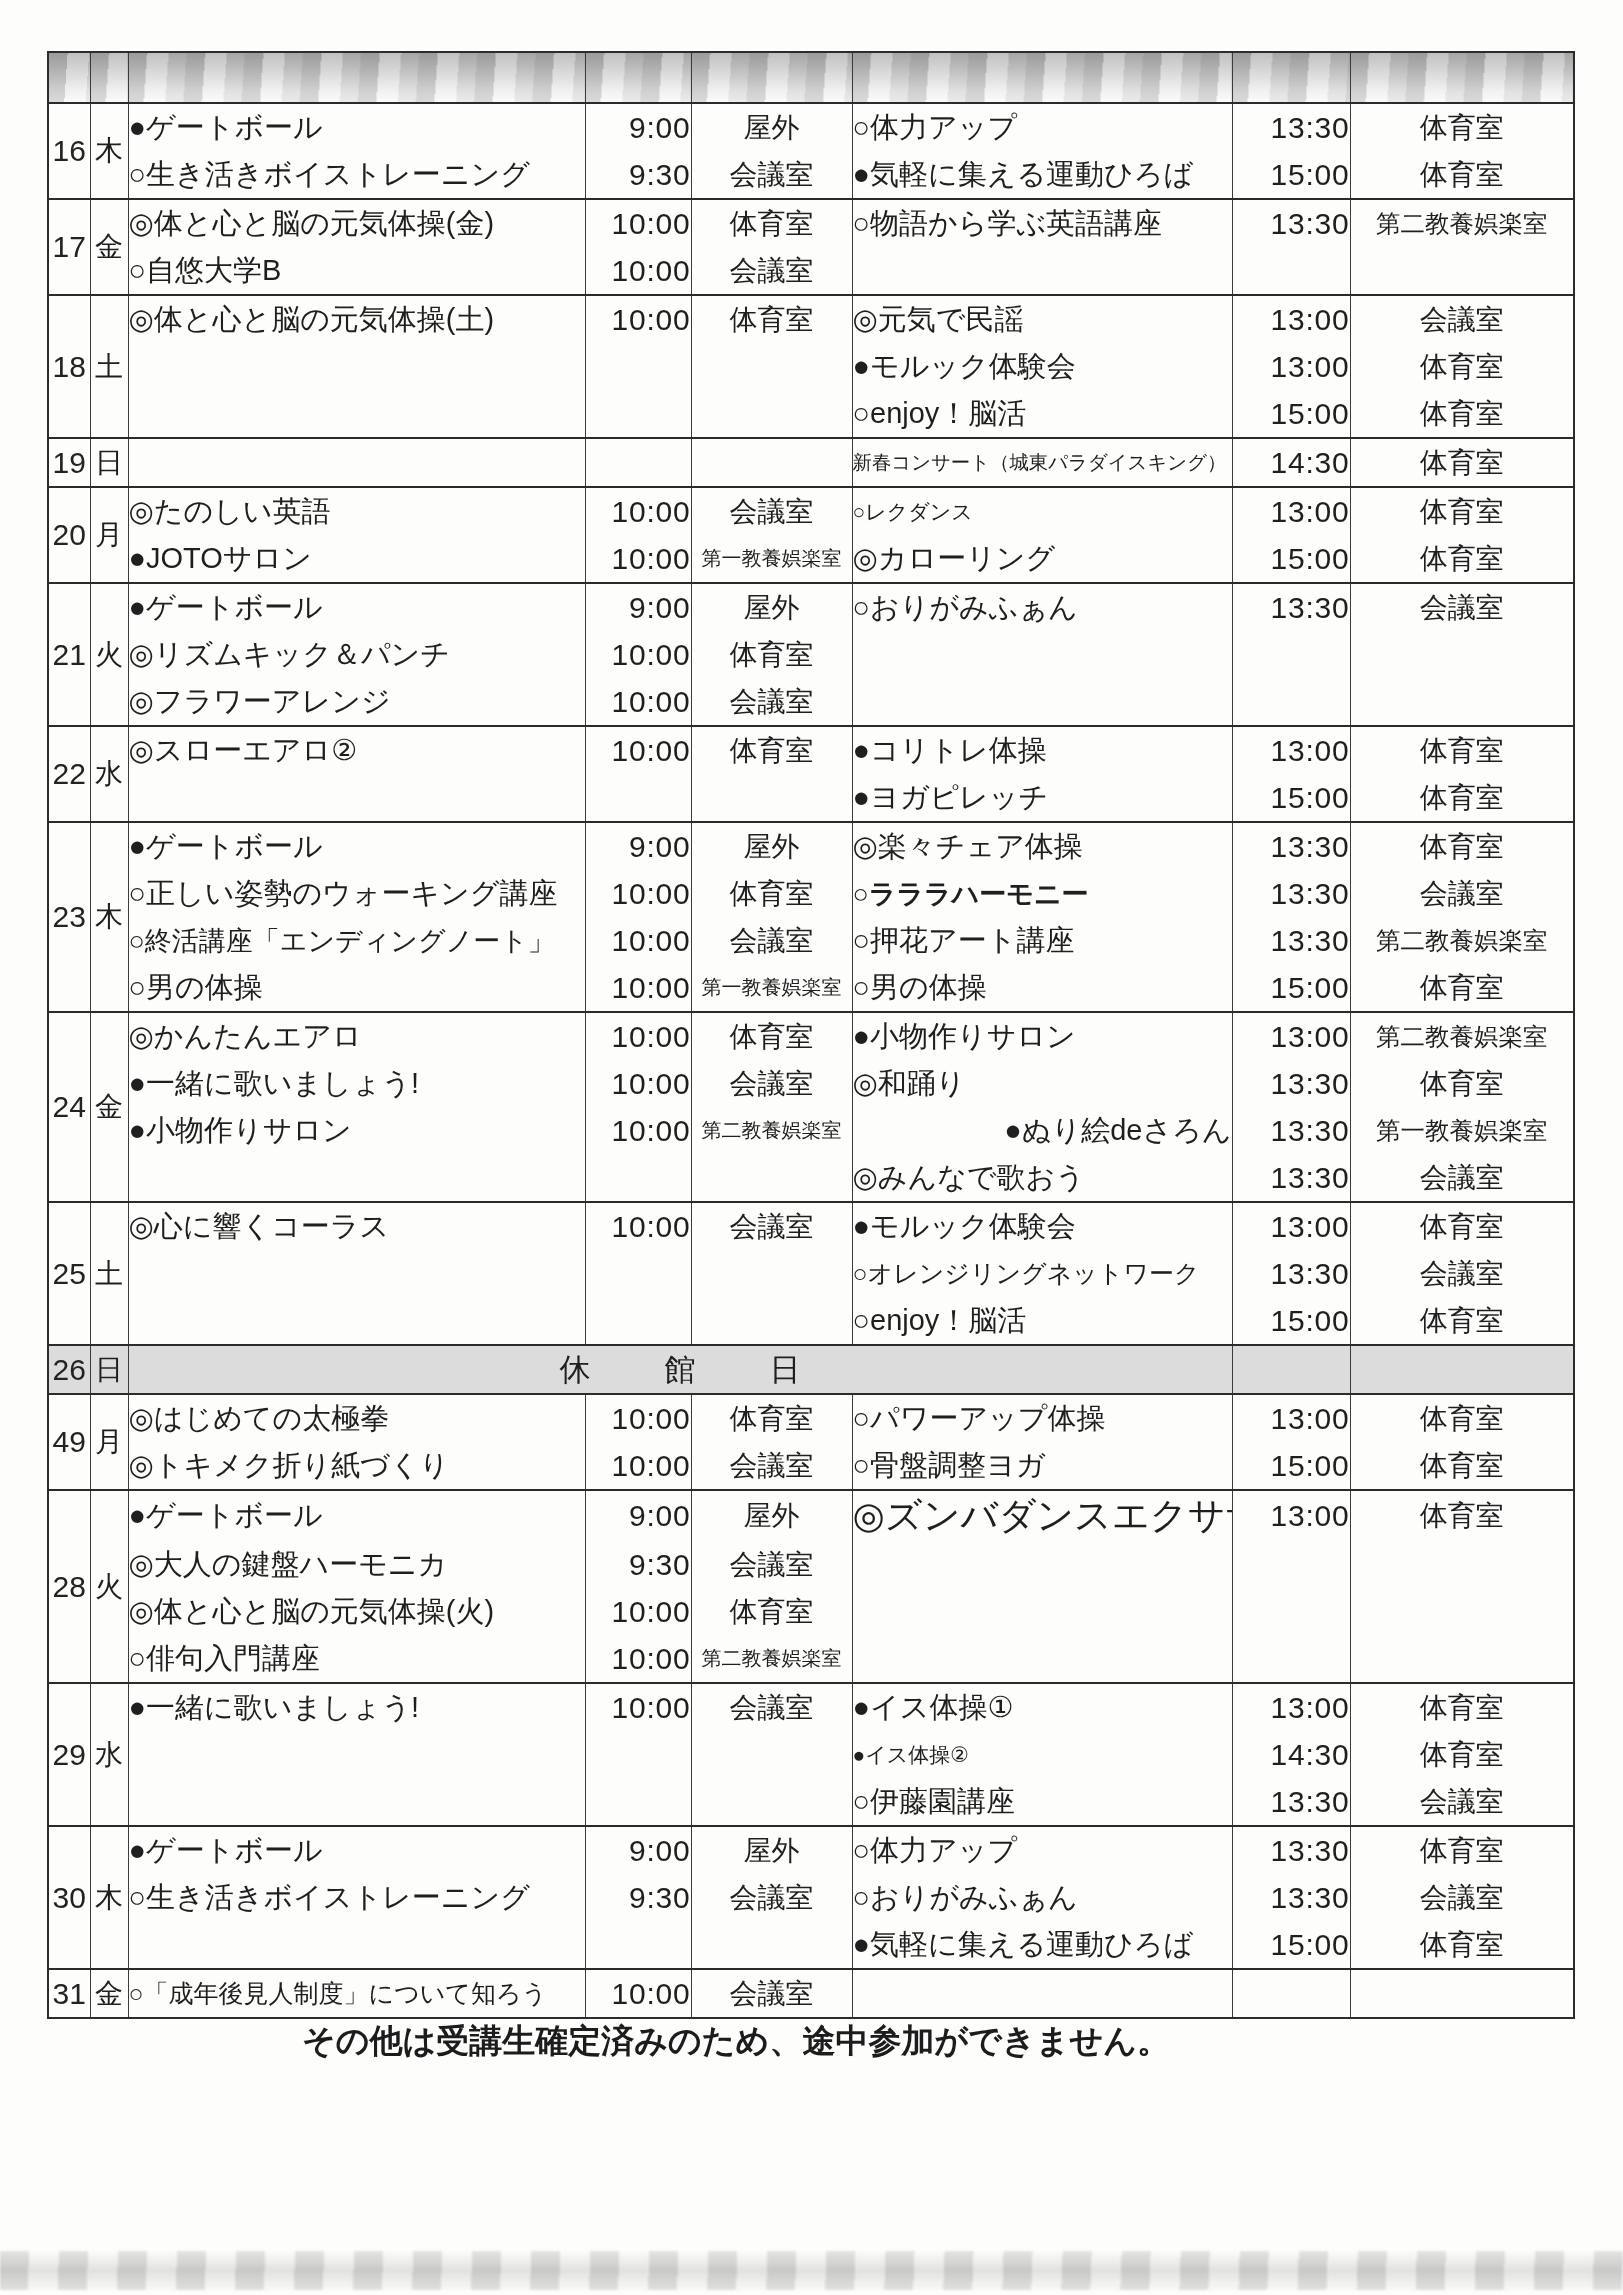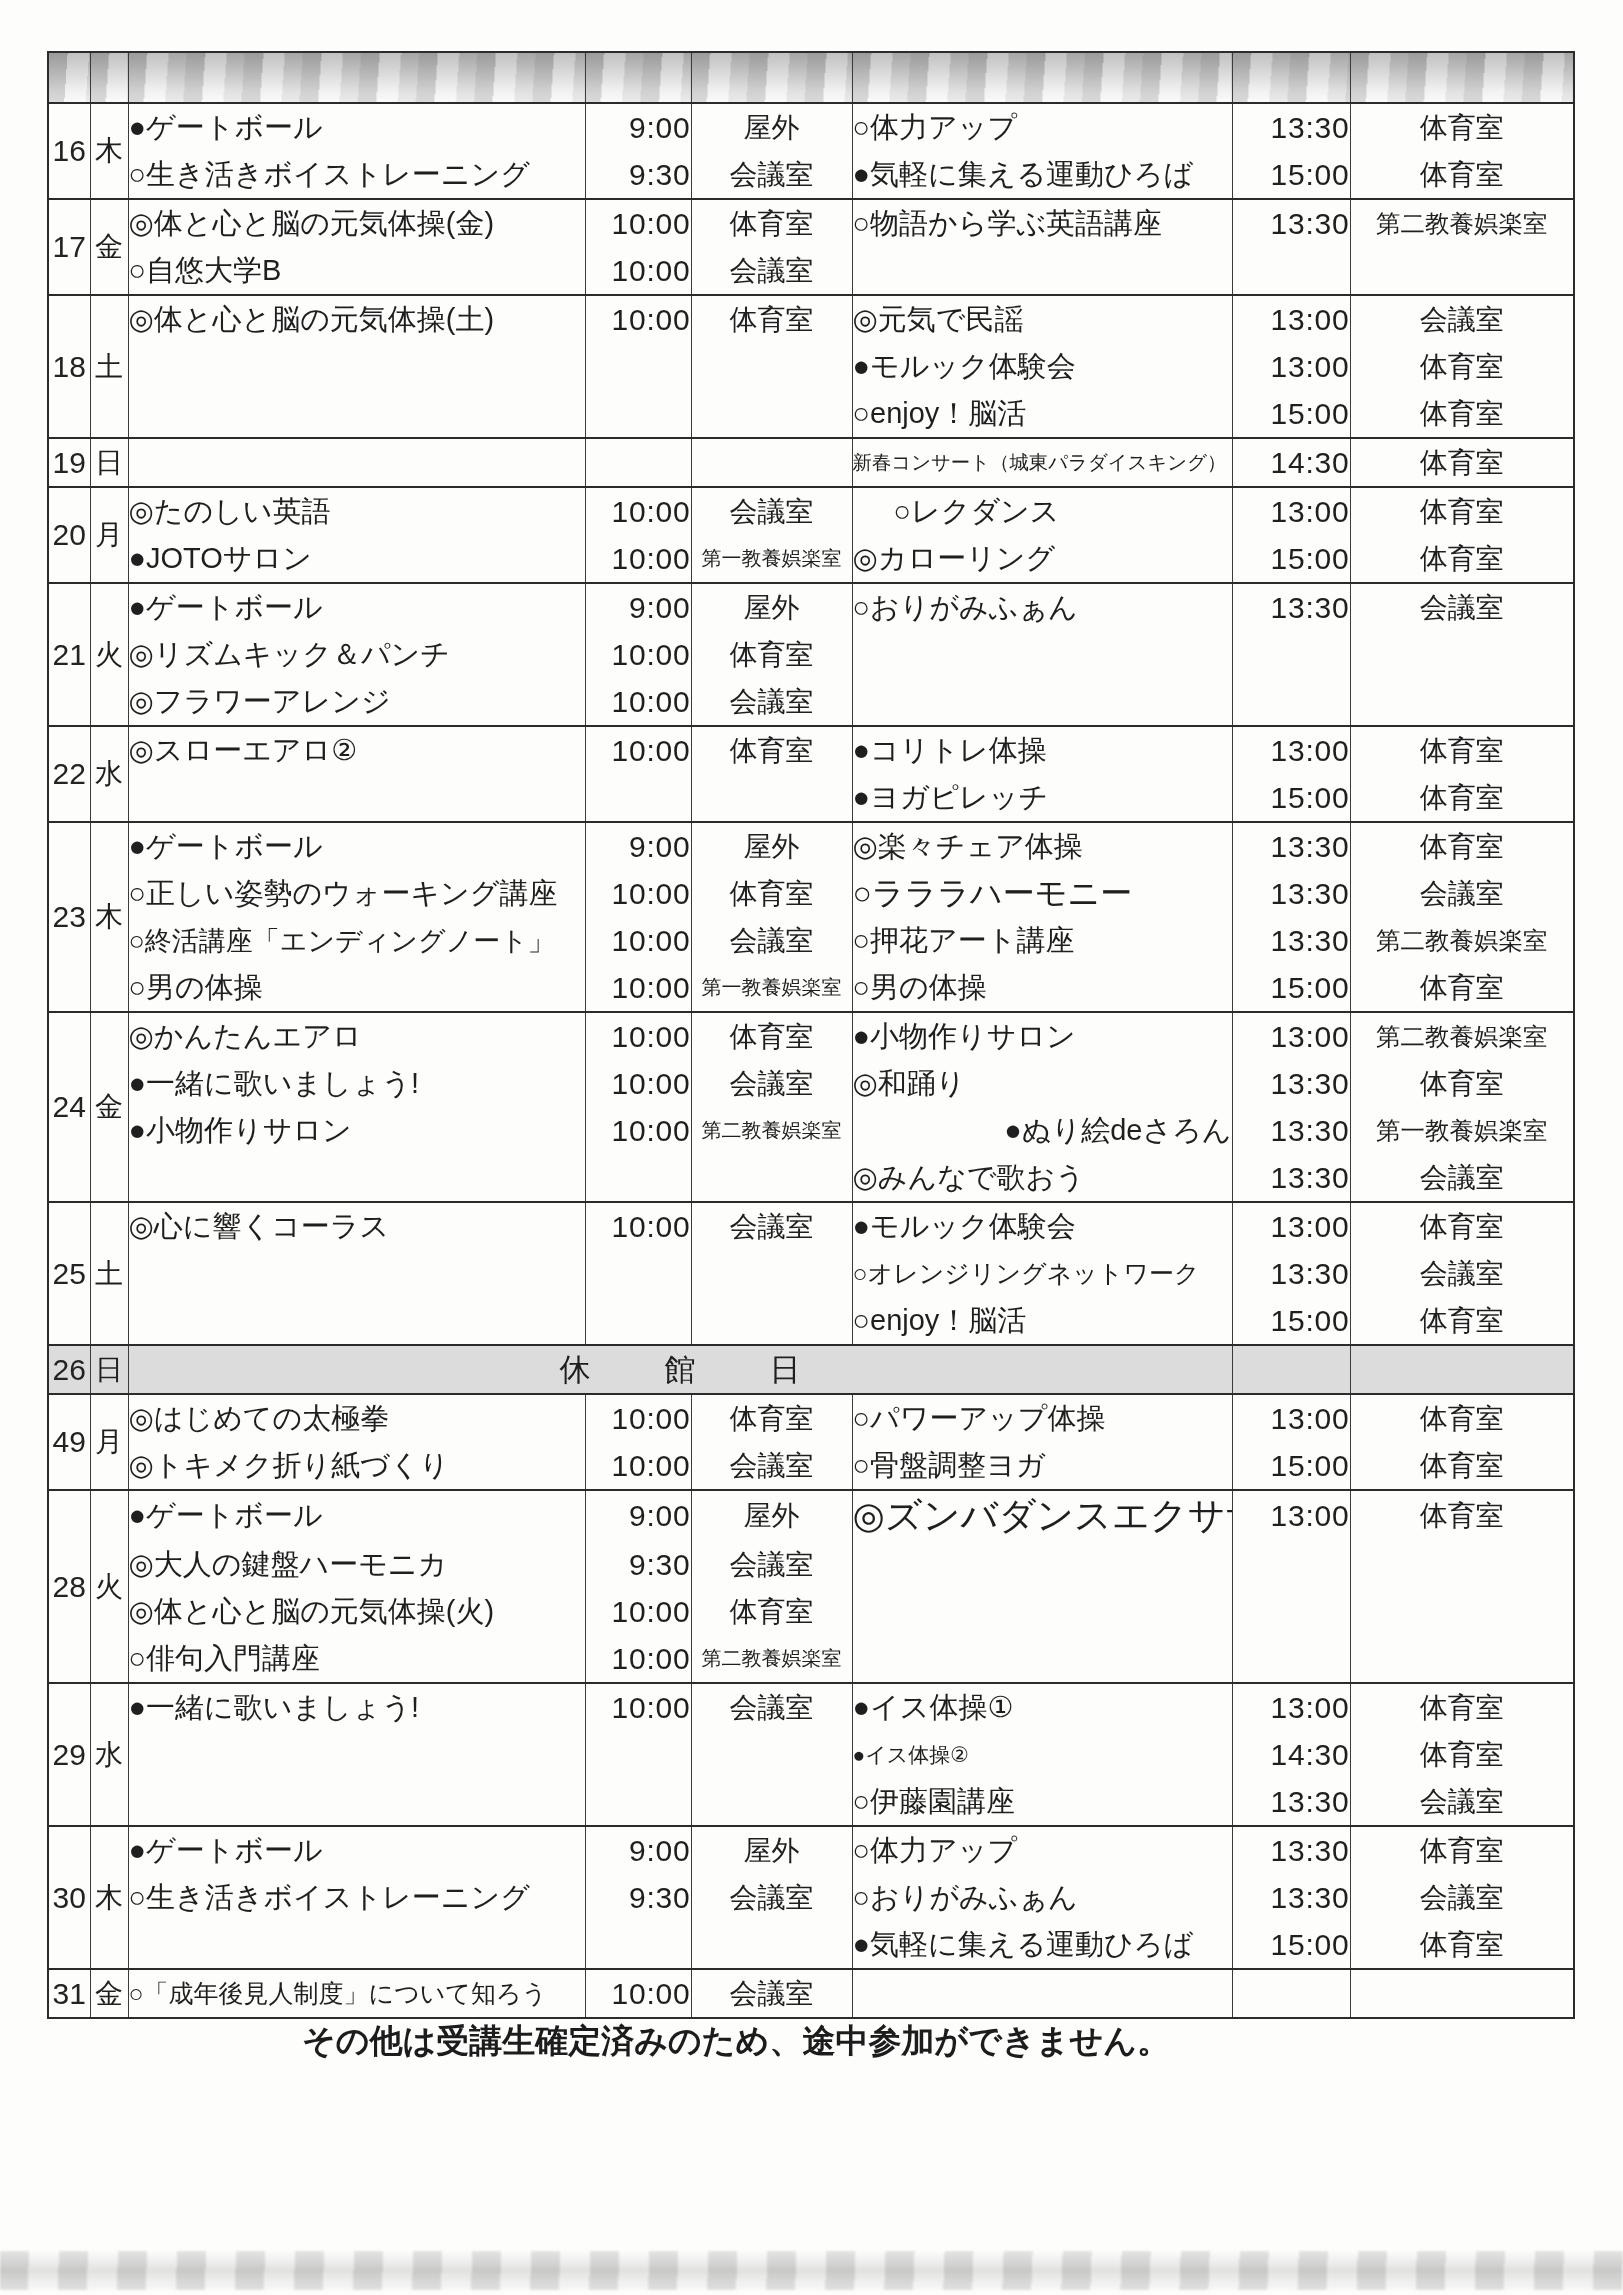--- a/index.html
+++ b/index.html
@@ -148,21 +148,21 @@
           <td class="event" style="font-size: 19.4px;">新春コンサート（城東パラダイスキング）</td>
           <td class="time">14:30</td>
           <td class="room" style="font-size: 28px;">体育室</td>
         </tr>
         <tr class="first">
           <td class="date" rowspan="2">20</td>
           <td class="day" rowspan="2">月</td>
           <td class="event" style="font-size: 29px;">◎たのしい英語</td>
           <td class="time">10:00</td>
           <td class="room" style="font-size: 28px;">会議室</td>
-          <td class="event" style="font-size: 29px; padding-left: 41px;">○レクダンス</td>
+          <td class="event" style="font-size: 21px;">○レクダンス</td>
           <td class="time">13:00</td>
           <td class="room" style="font-size: 28px;">体育室</td>
         </tr>
         <tr>
           <td class="event" style="font-size: 29px;">●JOTOサロン</td>
           <td class="time">10:00</td>
           <td class="room" style="font-size: 20px;">第一教養娯楽室</td>
           <td class="event" style="font-size: 29px;">◎カローリング</td>
           <td class="time">15:00</td>
           <td class="room" style="font-size: 28px;">体育室</td>
@@ -218,21 +218,21 @@
           <td class="time">9:00</td>
           <td class="room" style="font-size: 28px;">屋外</td>
           <td class="event" style="font-size: 29px;">◎楽々チェア体操</td>
           <td class="time">13:30</td>
           <td class="room" style="font-size: 28px;">体育室</td>
         </tr>
         <tr>
           <td class="event" style="font-size: 29px;">○正しい姿勢のウォーキング講座</td>
           <td class="time">10:00</td>
           <td class="room" style="font-size: 28px;">体育室</td>
-          <td class="event" style="font-size: 32px;">○ラララハーモニー</td>
+          <td class="event" style="font-size: 27px; font-weight: bold;">○ラララハーモニー</td>
           <td class="time">13:30</td>
           <td class="room" style="font-size: 28px;">会議室</td>
         </tr>
         <tr>
           <td class="event" style="font-size: 27px;">○終活講座「エンディングノート」</td>
           <td class="time">10:00</td>
           <td class="room" style="font-size: 28px;">会議室</td>
           <td class="event" style="font-size: 29px;">○押花アート講座</td>
           <td class="time">13:30</td>
           <td class="room" style="font-size: 24.5px;">第二教養娯楽室</td>

